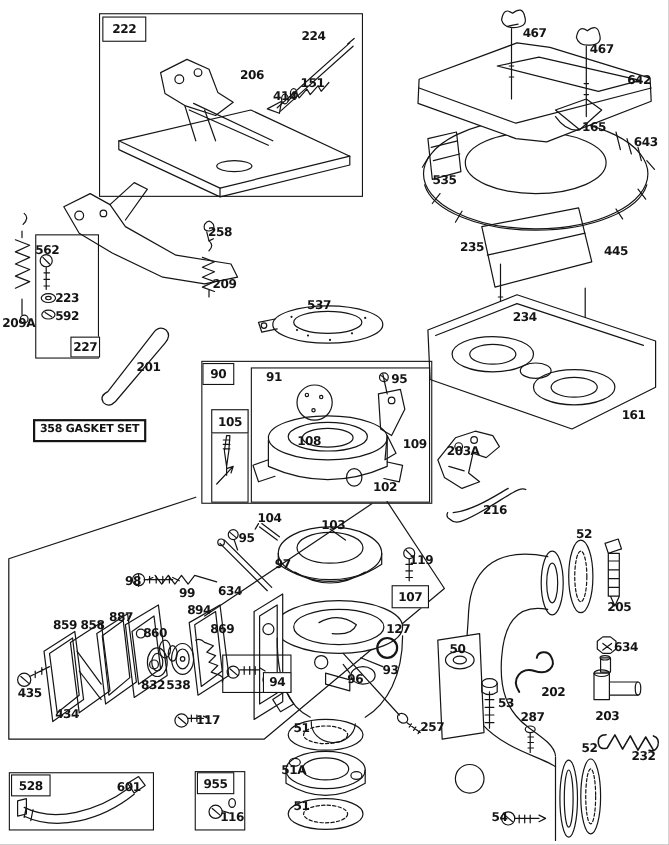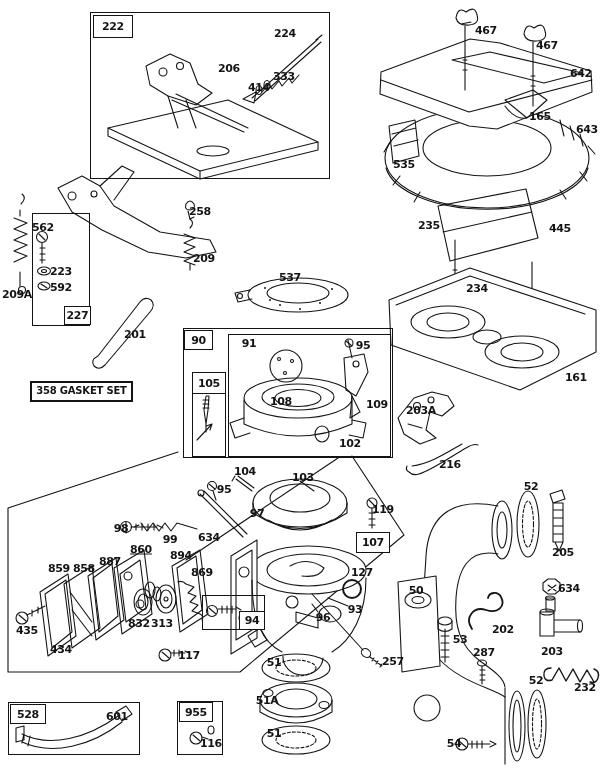--- a/index.html
+++ b/index.html
@@ -268,21 +268,21 @@
       <div class="boxed" style="left: 93px; top: 15px; width: 38px; height: 21px;">222</div>
       <div class="boxed" style="left: 64px; top: 306px; width: 25px; height: 17px;">227</div>
       <div class="boxed" style="left: 184px; top: 330px; width: 27px; height: 18px;">90</div>
       <div class="boxed" style="left: 192px; top: 372px; width: 32px; height: 20px;">105</div>
       <div class="boxed" style="left: 356px; top: 532px; width: 32px; height: 19px;">107</div>
       <div class="boxed" style="left: 239px; top: 611px; width: 24px; height: 17px;">94</div>
       <div class="boxed" style="left: 10px; top: 704px; width: 34px; height: 18px;">528</div>
       <div class="boxed" style="left: 179px; top: 702px; width: 32px; height: 18px;">955</div>
       <span class="label" style="left: 285px; top: 33px;">224</span>
       <span class="label" style="left: 229px; top: 68px;">206</span>
-      <span class="label" style="left: 284px; top: 76px;">333</span>
+      <span class="label" style="left: 284px; top: 76px;">151</span>
       <span class="label" style="left: 259px; top: 87px;">414</span>
       <span class="label" style="left: 486px; top: 30px;">467</span>
       <span class="label" style="left: 547px; top: 45px;">467</span>
       <span class="label" style="left: 581px; top: 73px;">642</span>
       <span class="label" style="left: 540px; top: 116px;">165</span>
       <span class="label" style="left: 587px; top: 129px;">643</span>
       <span class="label" style="left: 404px; top: 164px;">535</span>
       <span class="label" style="left: 429px; top: 225px;">235</span>
       <span class="label" style="left: 560px; top: 228px;">445</span>
       <span class="label" style="left: 477px; top: 288px;">234</span>
@@ -308,25 +308,25 @@
       <span class="label" style="left: 209px; top: 537px;">634</span>
       <span class="label" style="left: 121px; top: 528px;">98</span>
       <span class="label" style="left: 170px; top: 539px;">99</span>
       <span class="label" style="left: 362px; top: 572px;">127</span>
       <span class="label" style="left: 355px; top: 609px;">93</span>
       <span class="label" style="left: 323px; top: 617px;">96</span>
       <span class="label" style="left: 393px; top: 661px;">257</span>
       <span class="label" style="left: 59px; top: 568px;">859</span>
       <span class="label" style="left: 84px; top: 568px;">858</span>
       <span class="label" style="left: 110px; top: 561px;">887</span>
-      <span class="label" style="left: 141px; top: 549px; text-decoration: underline;">860</span>
+      <span class="label" style="left: 141px; top: 576px;">860</span>
       <span class="label" style="left: 181px; top: 555px;">894</span>
       <span class="label" style="left: 202px; top: 572px;">869</span>
       <span class="label" style="left: 139px; top: 623px;">832</span>
-      <span class="label" style="left: 162px; top: 623px;">313</span>
+      <span class="label" style="left: 162px; top: 623px;">538</span>
       <span class="label" style="left: 27px; top: 630px;">435</span>
       <span class="label" style="left: 61px; top: 649px;">434</span>
       <span class="label" style="left: 189px; top: 655px;">117</span>
       <span class="label" style="left: 421px; top: 410px;">203A</span>
       <span class="label" style="left: 450px; top: 453px; margin-top: 11px;">216</span>
       <span class="label" style="left: 531px; top: 486px;">52</span>
       <span class="label" style="left: 563px; top: 552px;">205</span>
       <span class="label" style="left: 569px; top: 588px;">634</span>
       <span class="label" style="left: 416px; top: 590px;">50</span>
       <span class="label" style="left: 460px; top: 639px;">53</span>

